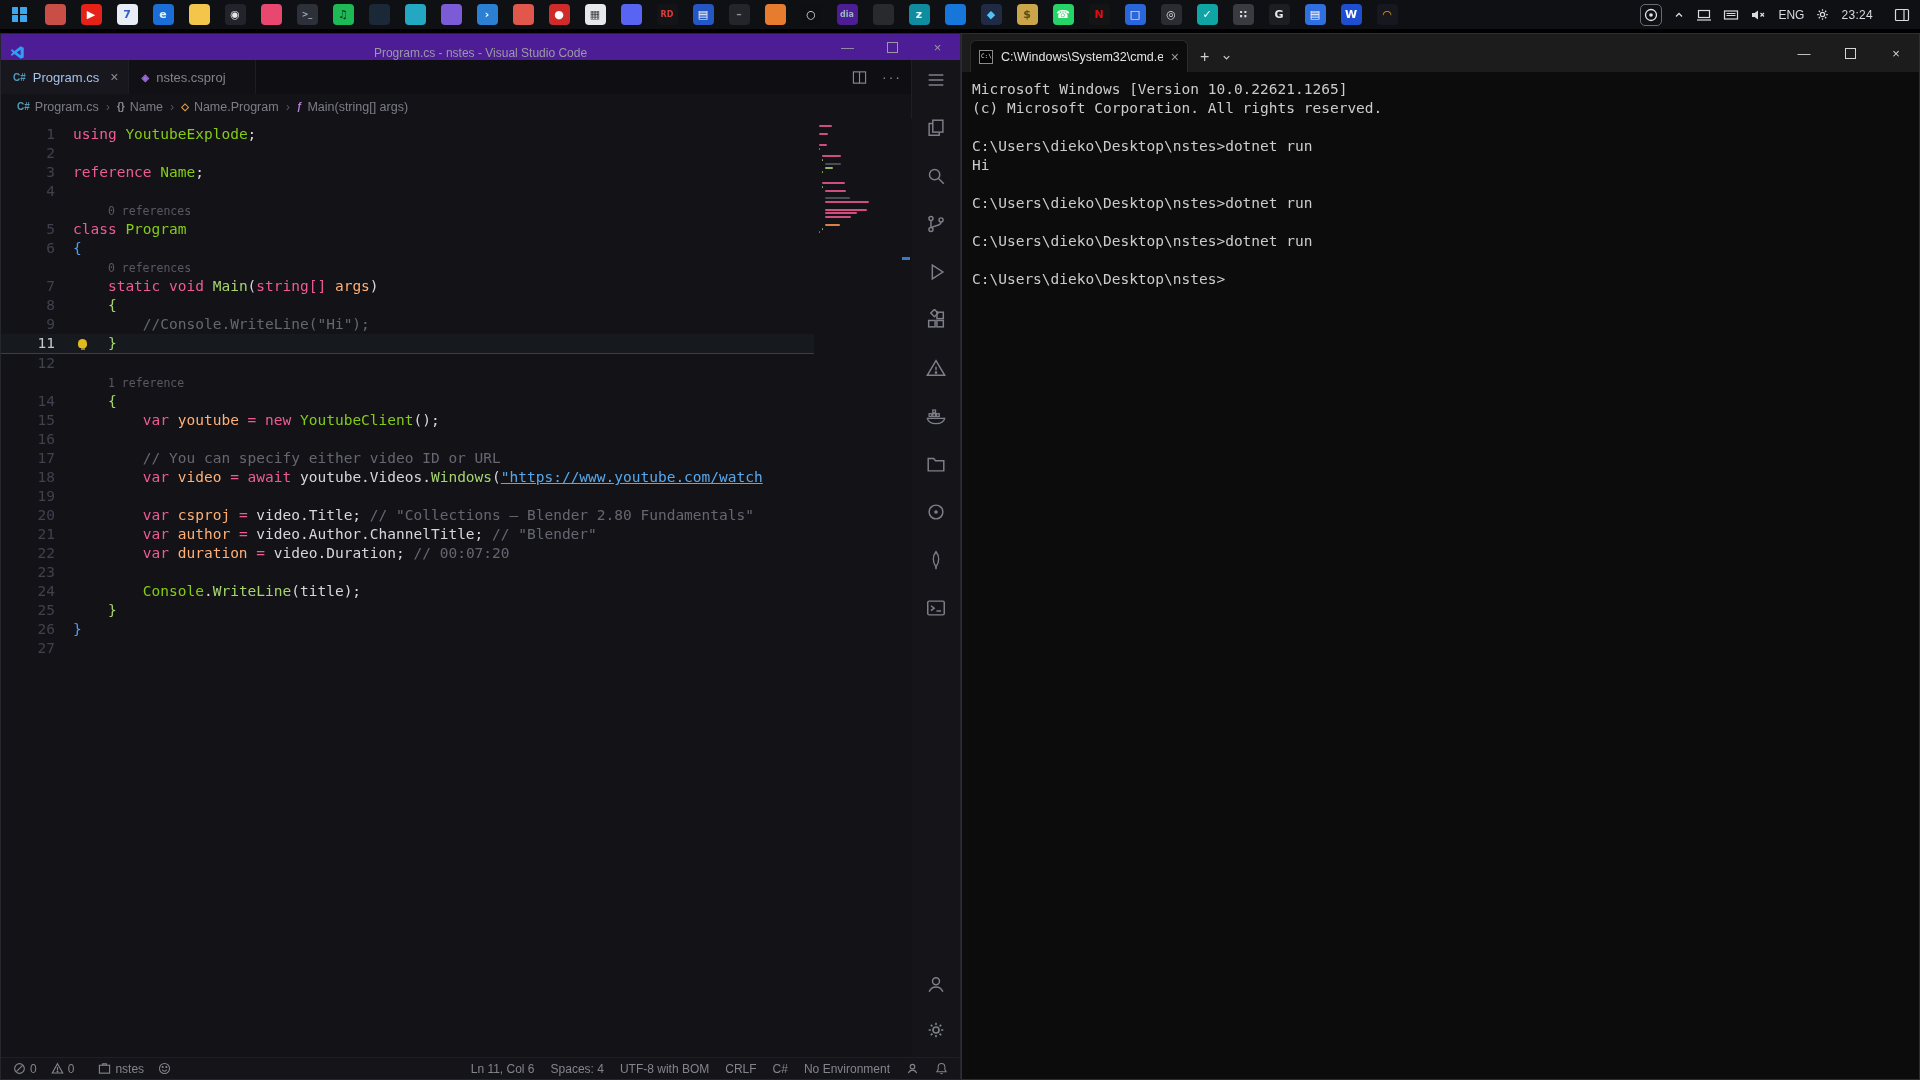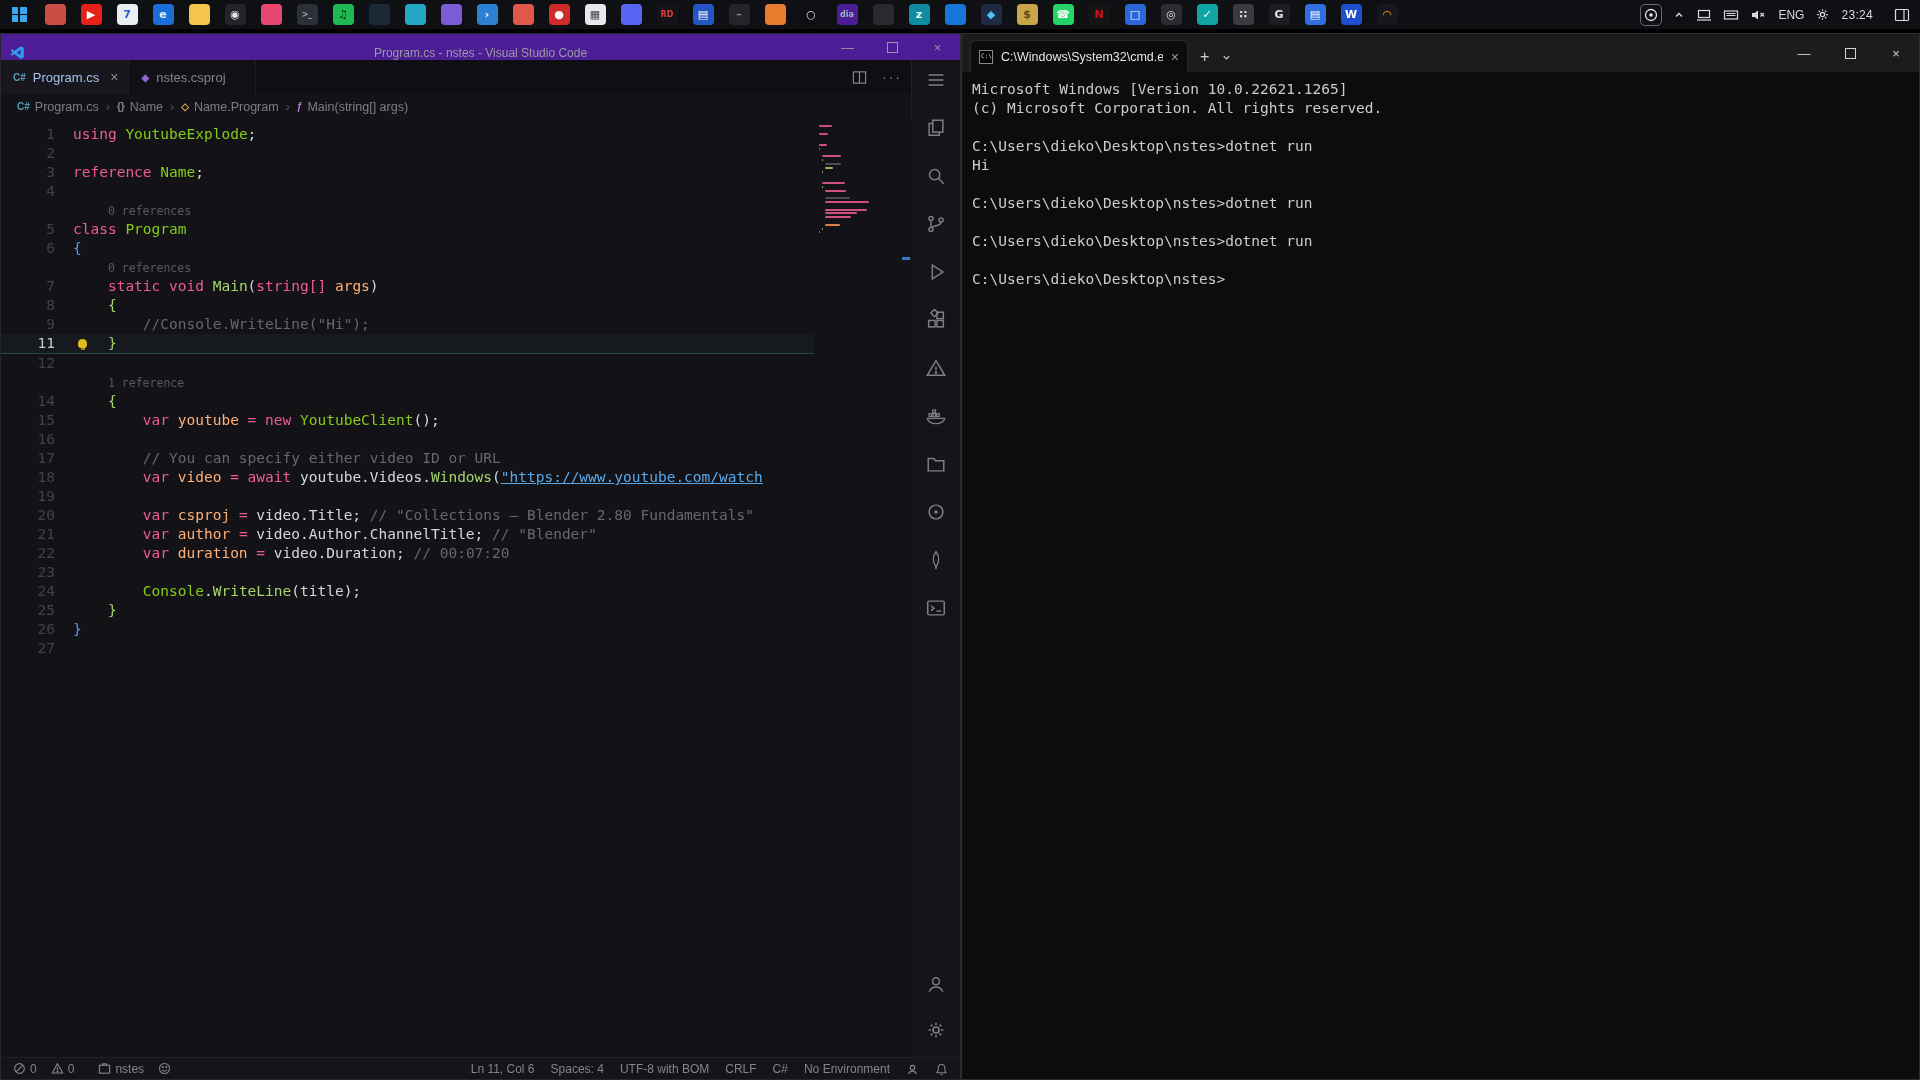--- a/index.html
+++ b/index.html
@@ -63,21 +63,21 @@
   .tk-kw{color:#ee5b94}.tk-ty{color:#84cc16}.tk-vn{color:#ffb076}.tk-fn{color:#a6d46e}
   .tk-pl{color:#d6d6dc}.tk-cm{color:#666672}.tk-lk{color:#58a8ec;text-decoration:underline}
   .tk-b1{color:#4f9cf0}.tk-b2{color:#a6d46e}
 
   .minimap{position:absolute;top:0;bottom:0;left:813px;right:0;background:#131317;z-index:3}
   .mini-bar{position:absolute;height:2px;border-radius:1px}
   .ov-cursor{position:absolute;right:2px;top:138px;width:8px;height:3px;background:#3779c6}
 
   .vs-statusbar{position:absolute;bottom:0;left:0;right:0;height:22px;background:#141419;border-top:1px solid #1e1e26;display:flex;align-items:center;font-size:12px;color:#84848e;padding:0 12px;box-sizing:border-box}
   .sb-item{display:flex;align-items:center;gap:4px;margin-right:14px;white-space:nowrap}
-  .sb-right{margin-left:auto;display:flex;align-items:flex-end}
+  .sb-right{margin-left:auto;display:flex;align-items:flex-start}
   .sb-right .sb-item{margin-right:0;margin-left:16px}
 
   
   .term{position:absolute;left:961px;top:33px;right:0;height:1047px;background:#0c0c0c;border:1px solid #2e2e2e;box-sizing:border-box}
   .term-titlebar{height:38px;background:#1c1c1c;display:flex;align-items:flex-end;position:relative}
   .term-tab{margin-left:8px;height:32px;width:218px;background:#0c0c0c;border:1px solid #2a2a2a;border-bottom:none;border-radius:6px 6px 0 0;display:flex;align-items:center;padding:0 8px;color:#e4e4e4;font-size:12.5px;gap:8px;box-sizing:border-box}
   .term-tab-label{overflow:hidden;white-space:nowrap;flex:1 1 auto}
   .term-tab-icon{width:14px;height:14px;background:#000;border:1px solid #8a8a8a;display:flex;align-items:flex-start;justify-content:flex-start;font-size:6px;color:#ddd;font-family:"DejaVu Sans Mono",monospace;padding:1px;box-sizing:border-box;flex:0 0 auto}
   .term-tab-close{color:#9b9b9b;font-size:14px;flex:0 0 auto}
   .term-plus{margin-left:12px;margin-bottom:7px;color:#cfcfcf;font-size:16px;line-height:16px}

